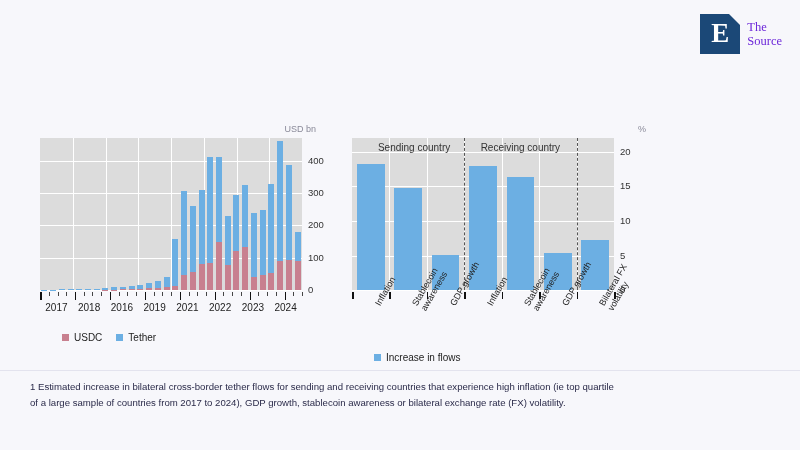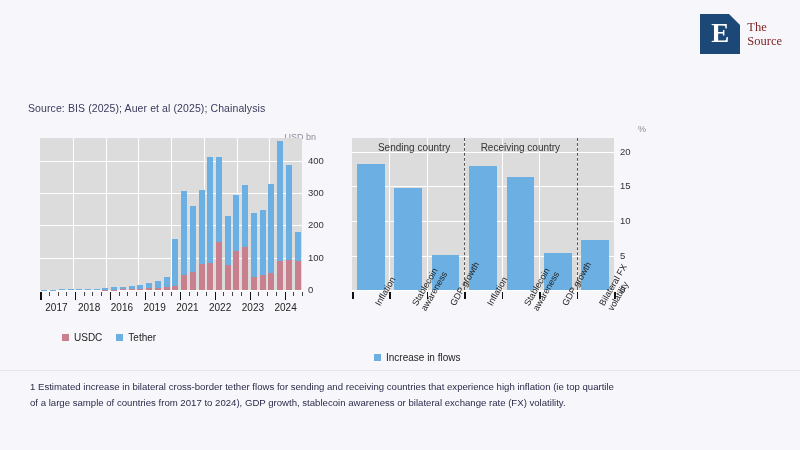--- a/index.html
+++ b/index.html
@@ -34,21 +34,21 @@
   }
   .logo-mark .e{
     color:#ffffff;font-family:"Liberation Serif", serif;
     font-size:27px;font-weight:700;line-height:1;margin-top:-2px;
   }
   .logo-mark .fold{
     position:absolute;right:0;top:0;width:0;height:0;
     border-left:11px solid transparent;border-top:11px solid #f7f7fb;
   }
   .logo-text{
-    font-family:"Liberation Serif", serif;color:#7f1d1d;
+    font-family:"Liberation Serif", serif;color:#6d28d9;
     font-size:12.5px;line-height:1.12;
   }
 
   
   .panel{position:absolute;}
   .axis-unit{
     position:absolute;font-size:9px;color:#8a8a99;
   }
   .plot{
     position:absolute;background:#dcdcdc;
@@ -97,35 +97,34 @@
   .footnote .l{display:block;}
 </style>
 </head>
 <body>
 
 <div class="slide">
 
   <div class="title">
   </div>
 
-  <div class="source">Source:  BIS (2025); Auer et al (2025); Chainalysis</div>
 
   <div class="logo">
     <div class="logo-mark">
       <span class="e">E</span>
       <span class="fold"></span>
     </div>
     <div class="logo-text">
       <div>The</div>
       <div>Source</div>
     </div>
   </div>
 
   <div class="panel" id="chart-left" style="left:28px;top:124px;width:310px;height:230px;">
-    <div class="axis-unit" id="left-unit" style="right:22px;top:8px;">USD bn</div>
+    <div class="axis-unit" id="left-unit" style="right:22px;top:0;">USD bn</div>
     <div class="plot" id="left-plot" style="left:12px;top:14px;width:262px;height:152px;">
         <div class="gridline h" style="top:152.0px;"></div>
         <div class="gridline h" style="top:119.7px;"></div>
         <div class="gridline h" style="top:87.3px;"></div>
         <div class="gridline h" style="top:55.0px;"></div>
         <div class="gridline h" style="top:22.6px;"></div>
         <div class="gridline v" style="left:32.8px;"></div>
         <div class="gridline v" style="left:65.5px;"></div>
         <div class="gridline v" style="left:98.3px;"></div>
         <div class="gridline v" style="left:131.0px;"></div>

